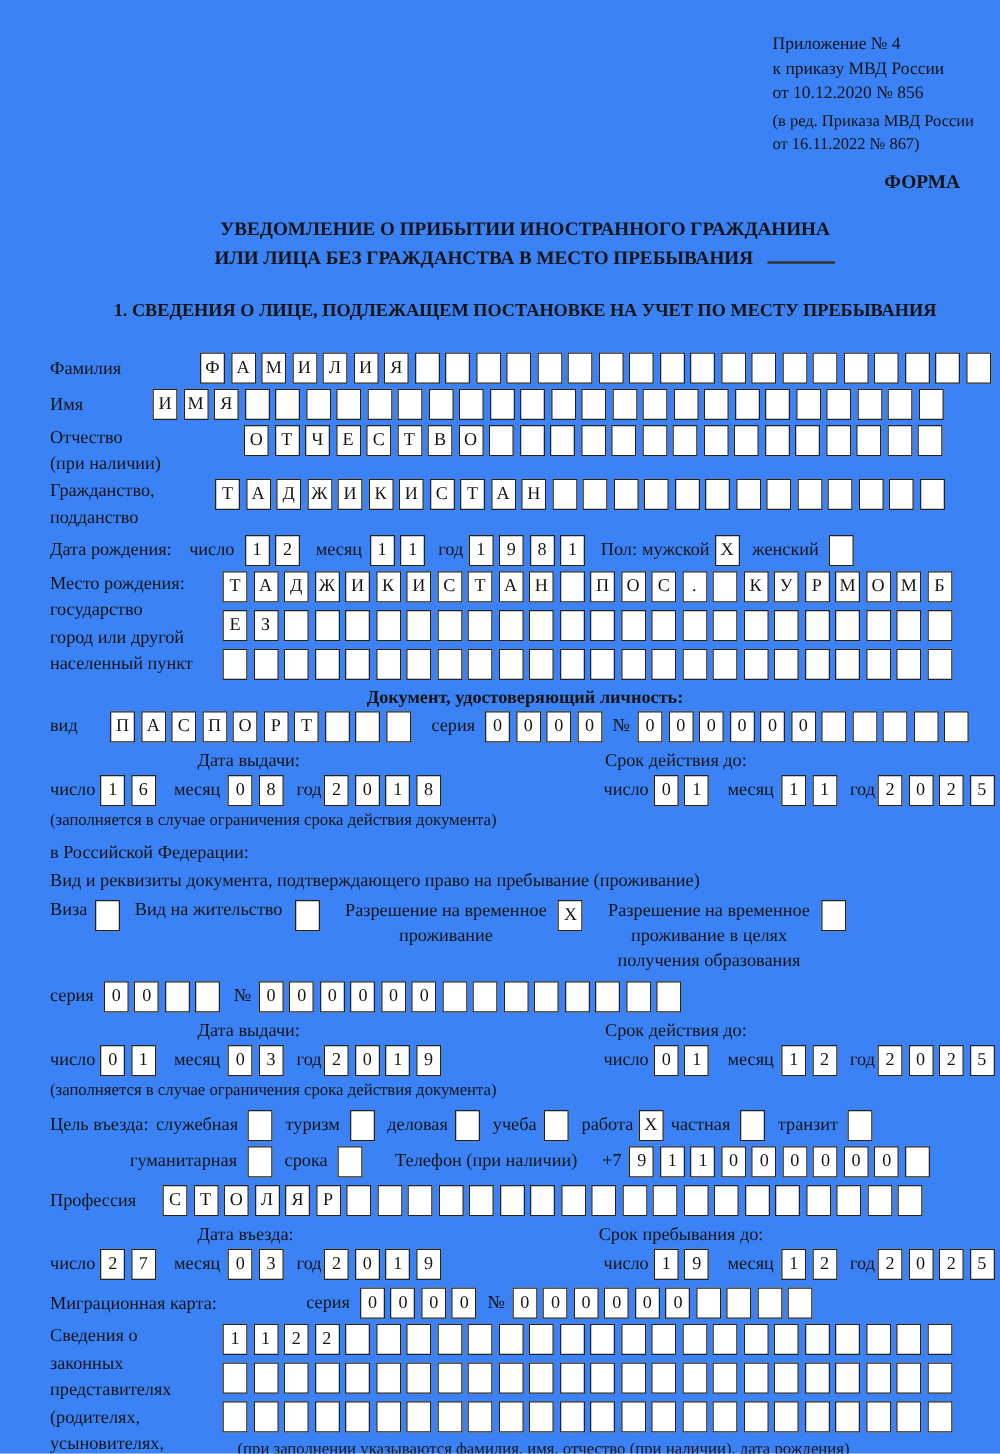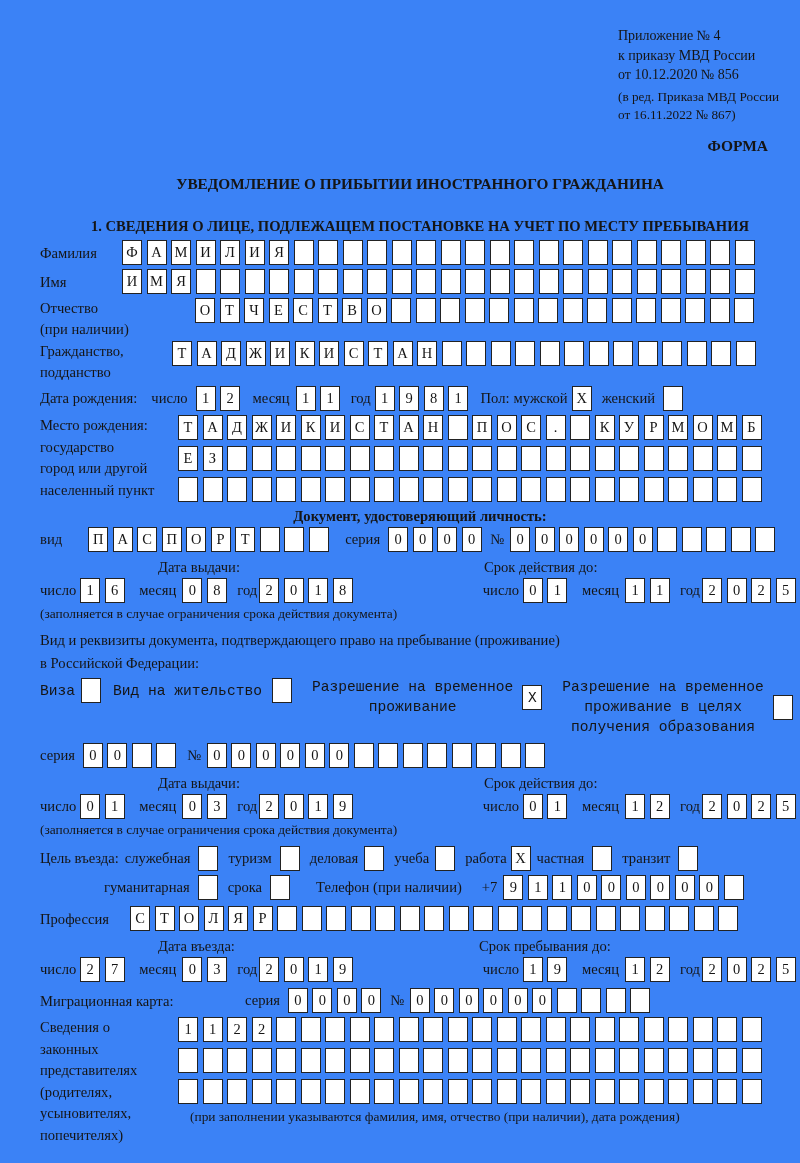--- a/index.html
+++ b/index.html
@@ -27,32 +27,32 @@
   }
   .chk { margin-right:0; }
   .lab { flex:0 0 auto; line-height:1.4; }
   .dl { flex:0 0 auto; white-space:nowrap; }
   .w82{width:82px;} .w155{width:155px;} .w132{width:132px;} .w90{width:90px;}
   .w138{width:138px;} .w160{width:160px;}
   .mr2{margin-right:2px;} .mr4{margin-right:4px;} .mr6{margin-right:6px;}
   .mr8{margin-right:8px;} .mr10{margin-right:10px;} .mr14{margin-right:14px;}
   .ml6{margin-left:6px;} .ml10{margin-left:10px;} .ml26{margin-left:26px;} .ml45{margin-left:45px;}
   .mt2{margin-top:2px;} .mt4{margin-top:4px;} .mt6{margin-top:6px;}
-  .mt8{margin-top:8px;} .mt14{margin-top:5px;} .mb6{margin-bottom:6px;}
+  .mt8{margin-top:8px;} .mt14{margin-top:24px;gap:38px;} .mb6{margin-bottom:6px;}
   .center-b { text-align:center; font-weight:bold; margin-top:6px; }
   .heads { display:flex; margin-top:7px; }
   .h1 { margin-left:118px; }
   .h2 { margin-left:244px; }
   .dates { display:flex; align-items:center; margin-top:2px; }
   .dgroup { display:flex; align-items:center; }
   .dg2 { margin-left:auto; }
   .note-r { text-align:left; font-size:13.4px; margin-top:3px; }
   .para { margin-top:7px; line-height:1.55; }
   .rvp { display:flex; align-items:flex-start; margin-top:4px; }
-  .rvp-i { display:flex; align-items:center;font-family:Liberation Mono, monospace; }
+  .rvp-i { display:flex; align-items:flex-start; }
   .rvp-lbl { text-align:center; line-height:1.35; margin-right:9px; }
   .gap12 { margin-left:12px; } .gap20 { margin-left:20px; }
   .bp-lab { line-height:21.5px; }
   .note-c { font-size:13.4px; margin-top:5px; margin-left:12px; }
 </style>
 </head>
 <body>
 
 <div class="page">
 
@@ -63,20 +63,21 @@
     <div class="amend">
       <div>(в ред. Приказа МВД России</div>
       <div>от 16.11.2022 № 867)</div>
     </div>
   </div>
 
   <div class="forma">ФОРМА</div>
 
   <div class="title">
     <div>УВЕДОМЛЕНИЕ О ПРИБЫТИИ ИНОСТРАННОГО ГРАЖДАНИНА</div>
+    <div><span>ИЛИ ЛИЦА БЕЗ ГРАЖДАНСТВА В МЕСТО ПРЕБЫВАНИЯ</span><span class="uline"></span></div>
   </div>
 
   <div class="sec1">1. СВЕДЕНИЯ О ЛИЦЕ, ПОДЛЕЖАЩЕМ ПОСТАНОВКЕ НА УЧЕТ ПО МЕСТУ ПРЕБЫВАНИЯ</div>
 
   <div class="frow mt14">
     <span class="lab w82">Фамилия</span>
     <span class="boxes">
         <span class="cbox">Ф</span>
         <span class="cbox">А</span>
         <span class="cbox">М</span>
@@ -397,22 +398,22 @@
           <span class="cbox">2</span>
           <span class="cbox">0</span>
           <span class="cbox">2</span>
           <span class="cbox">5</span>
         </span>
     </div>
   </div>
   <div class="note-r">(заполняется в случае ограничения срока действия документа)</div>
 
   <div class="para">
+    <div>в Российской Федерации:</div>
     <div>Вид и реквизиты документа, подтверждающего право на пребывание (проживание)</div>
-    <div>в Российской Федерации:</div>
   </div>
 
   <div class="rvp">
     <div class="rvp-i">
       <span class="dl mr6">Виза</span>
       <span class="cbox chk">&nbsp;</span>
     </div>
     <div class="rvp-i gap12">
       <span class="dl mr10">Вид на жительство</span>
       <span class="cbox chk">&nbsp;</span>

